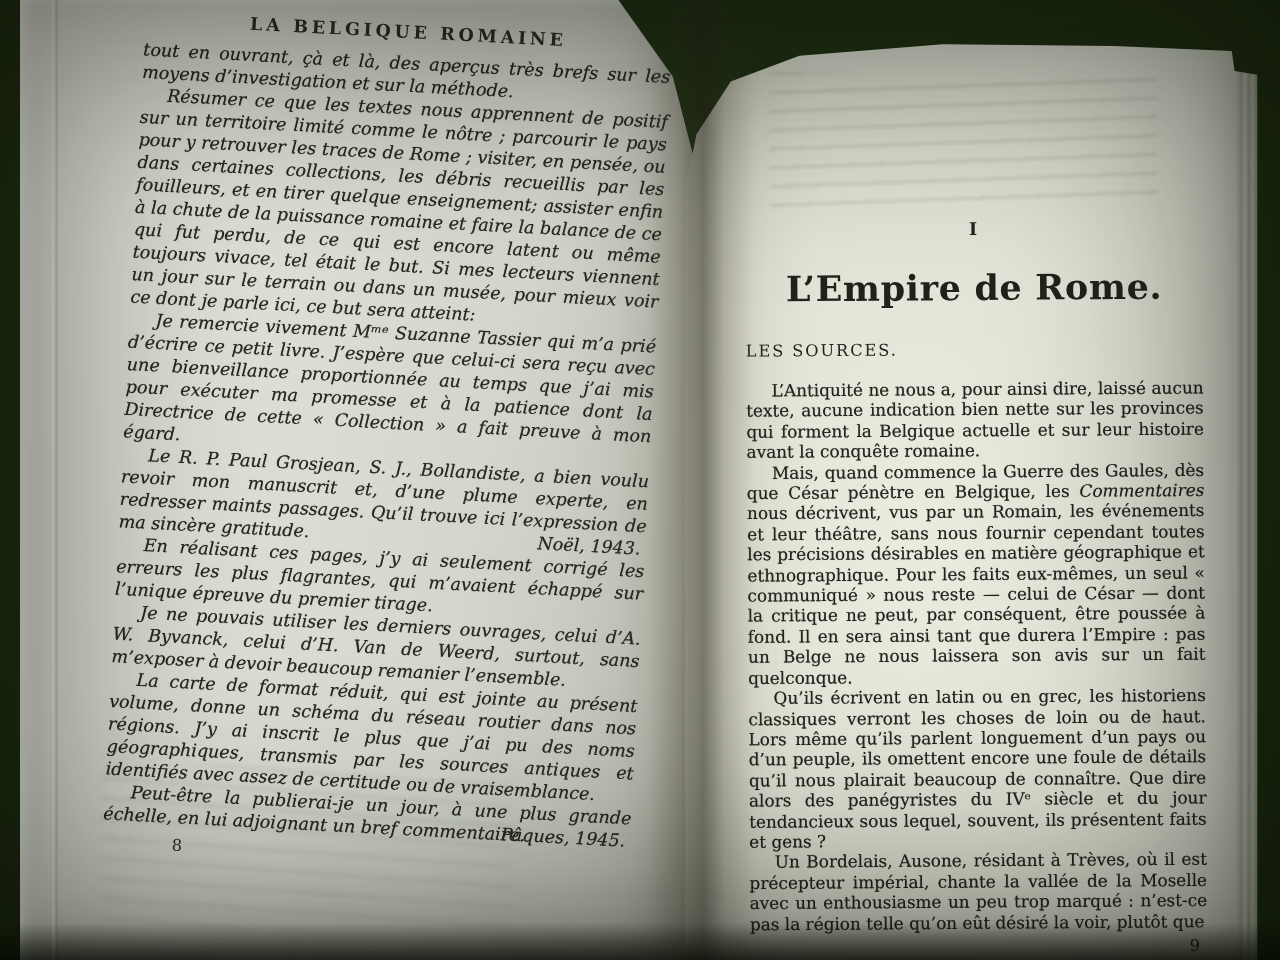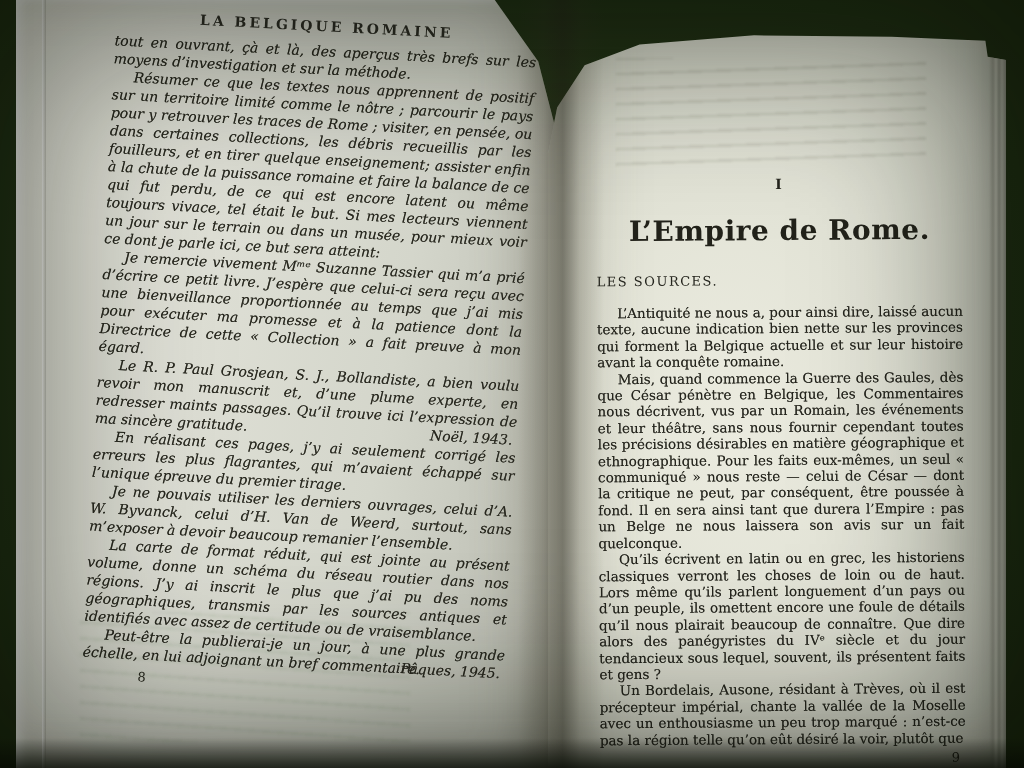--- a/index.html
+++ b/index.html
@@ -118,21 +118,21 @@
   }
   .right-body {
     font-size: 13.5px;
     line-height: 16.4px;
     text-align: justify;
     text-shadow: 0 0 0.6px rgba(36,36,28,0.6);
   }
 
   .para { margin: 0; }
   .para.indent { text-indent: 1.5em; }
-  .italic { }
+  .italic { font-style: italic; }
 
   .signoff {
     text-align: right;
     margin-top: -18px;
     padding-right: 4px;
   }
 
   .page-number { font-size: 13px; }
   .page-number-left { margin-top: 6px; padding-left: 56px; text-align: left; }
   .page-number-right { margin-top: 4px; padding-right: 6px; text-align: right; }

